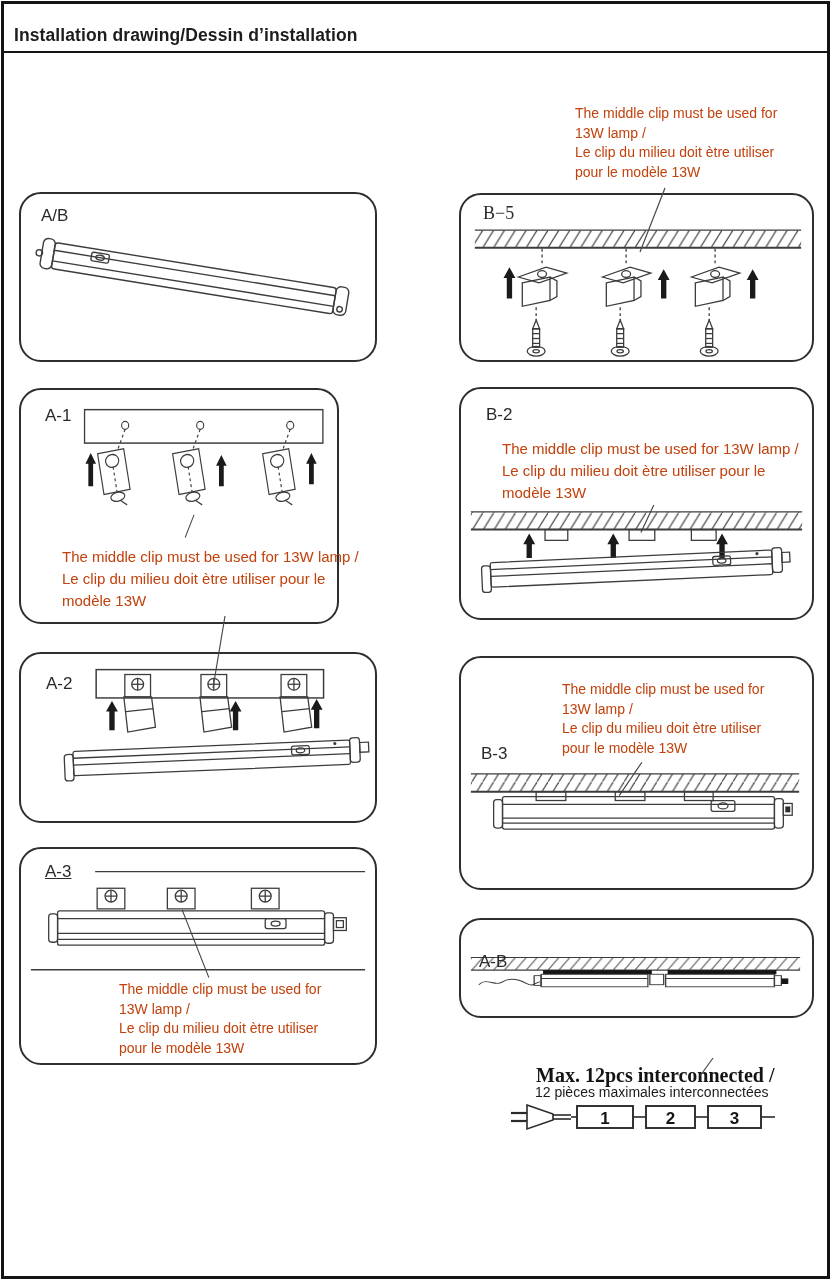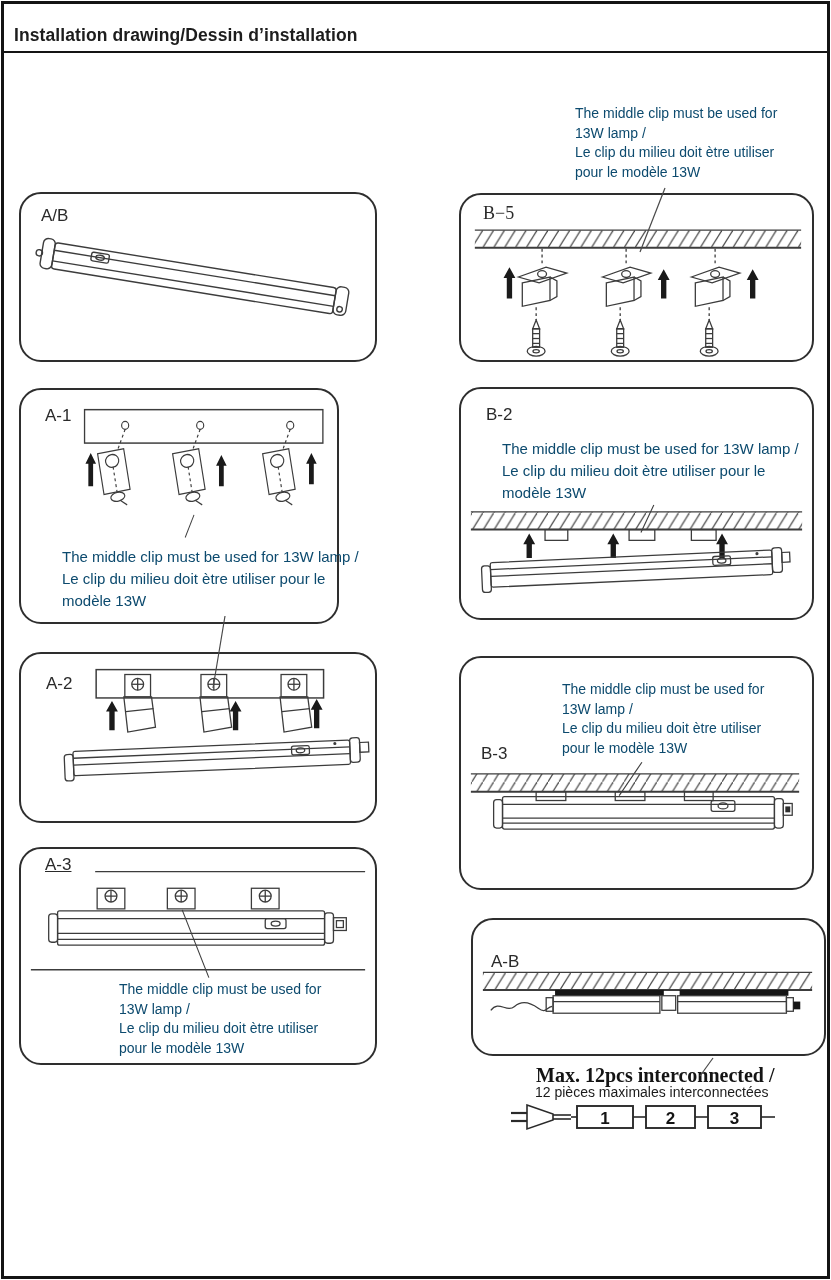--- a/index.html
+++ b/index.html
@@ -7,31 +7,31 @@
     width:831px;height:1280px;position:relative;background:#fff;
     font-family:"Liberation Sans",sans-serif;color:#1d1d1d;overflow:hidden;
   }
   .frame{position:absolute;inset:1px;border:3px solid #141414;pointer-events:none;}
   .header{position:absolute;left:4px;top:20px;right:4px;height:31px;border-bottom:2px solid #141414;}
   .title{position:absolute;left:10px;top:5px;font-size:17.5px;font-weight:600;letter-spacing:.1px;}
   .panel{position:absolute;border:2px solid #2e2e2e;border-radius:22px;background:#fff;box-sizing:border-box;}
   .panel svg{position:absolute;inset:0;width:100%;height:100%;}
   .plabel{position:absolute;font-size:17px;color:#2a2a2a;}
   .plabel.serif{font-family:"Liberation Serif",serif;font-size:18px;}
-  .note{position:absolute;font-size:14px;line-height:19.5px;color:#0c4a6e;}
+  .note{position:absolute;font-size:14px;line-height:19.5px;color:#c2410c;}
   .note span{display:block;white-space:nowrap;}
   .note.big{font-size:15px;line-height:22px;}
   #p-ab {left:19px;top:192px;width:358px;height:170px;}
   #p-b1 {left:459px;top:193px;width:355px;height:169px;}
   #p-a1 {left:19px;top:388px;width:320px;height:236px;}
   #p-b2 {left:459px;top:387px;width:355px;height:233px;padding-left:24px;}
   #p-a2 {left:19px;top:652px;width:358px;height:171px;text-align:right;}
   #p-b3 {left:459px;top:656px;width:355px;height:234px;}
   #p-a3 {left:19px;top:847px;width:358px;height:218px;}
-  #p-abx{left:471px;top:918px;width:355px;height:138px;}
+  #p-abx{left:459px;top:918px;width:355px;height:100px;}
   .note-top{left:575px;top:104px;width:255px;}
   .cap-en{position:absolute;left:536px;top:1064px;font-family:"Liberation Serif",serif;font-weight:bold;font-size:20px;color:#141414;}
   .cap-fr{position:absolute;left:535px;top:1084px;font-size:14px;color:#1b1b1b;}
   .footer-svg{position:absolute;left:505px;top:1102px;width:290px;height:36px;}
   .overlay{position:absolute;left:0;top:0;width:831px;height:1280px;pointer-events:none;}
 </style>
 </head>
 <body>
 
 <div class="frame"></div>
@@ -322,21 +322,21 @@
       <rect x="307" y="65" width="9" height="31" rx="3"></rect>
       <rect x="316" y="70" width="13" height="13"></rect>
         <rect x="319" y="73" width="7" height="7"></rect>
       <rect x="247" y="71" width="21" height="10" rx="2"></rect>
         <ellipse cx="257.5" cy="76" rx="4.5" ry="2.6"></ellipse>
       <line x1="10" y1="123" x2="348" y2="123"></line>
 
       <line x1="163" y1="62" x2="190" y2="131" stroke-width="1.1"></line>
     </g>
   </svg>
-  <div class="plabel" style="left:24px;top:6px;text-decoration:underline;">A-3</div>
+  <div class="plabel" style="left:24px;top:13px;text-decoration:underline;">A-3</div>
   <div class="note" style="left:98px;top:131px;">
     <span>The middle clip must be used for</span>
     <span>13W lamp /</span>
     <span>Le clip du milieu doit ètre utiliser</span>
     <span>pour le modèle 13W</span>
   </div>
 </div>
 
 <div class="panel" id="p-abx">
   <svg viewBox="0 0 355 138" preserveAspectRatio="none">

